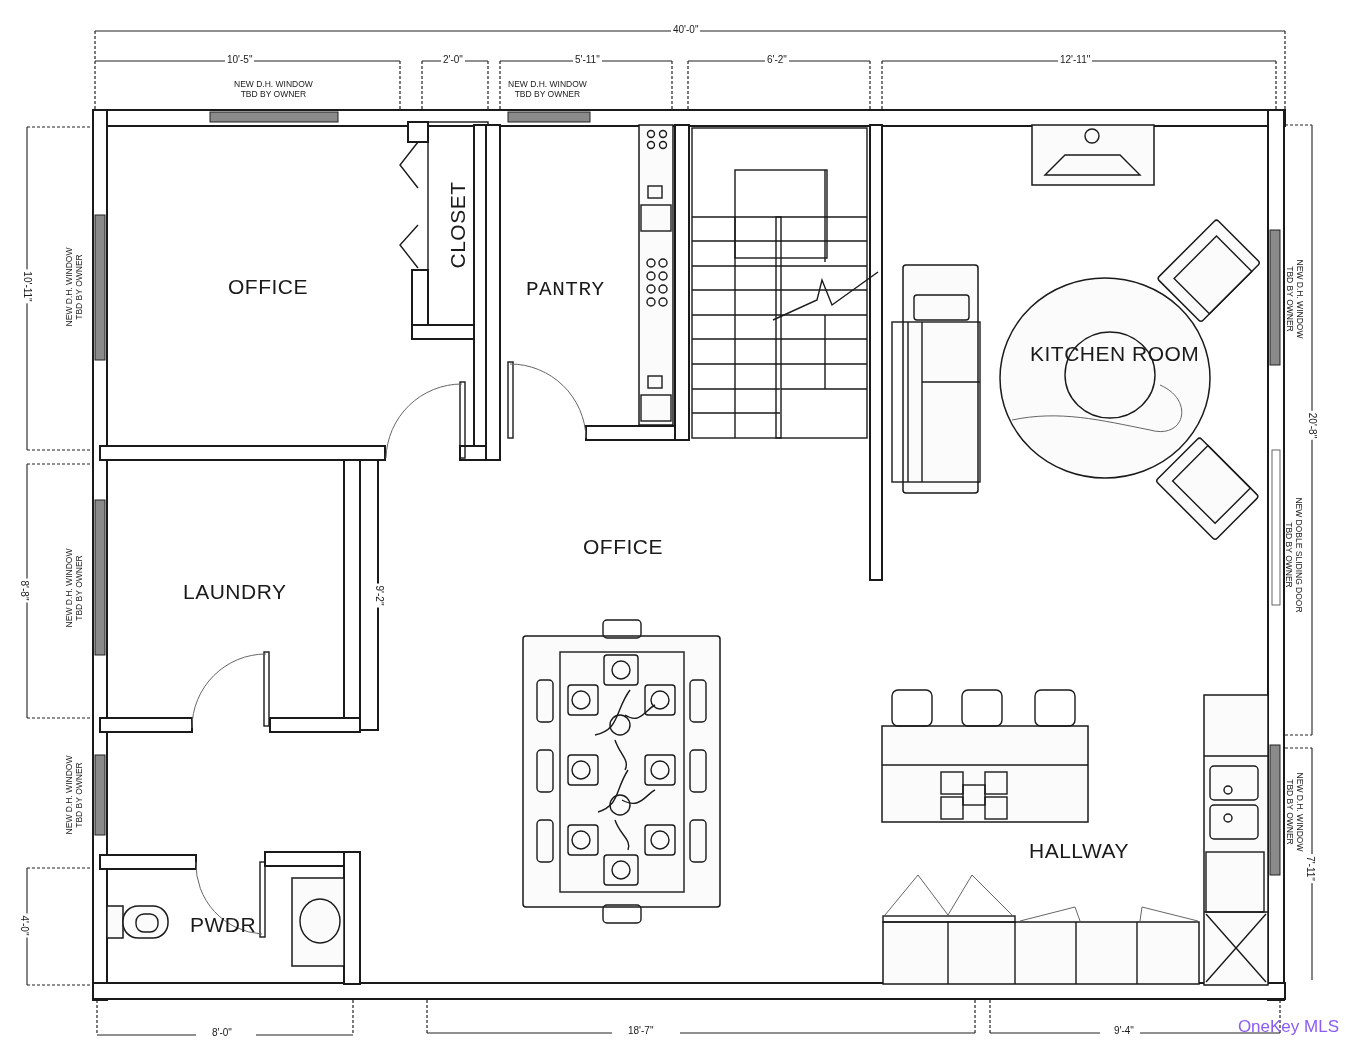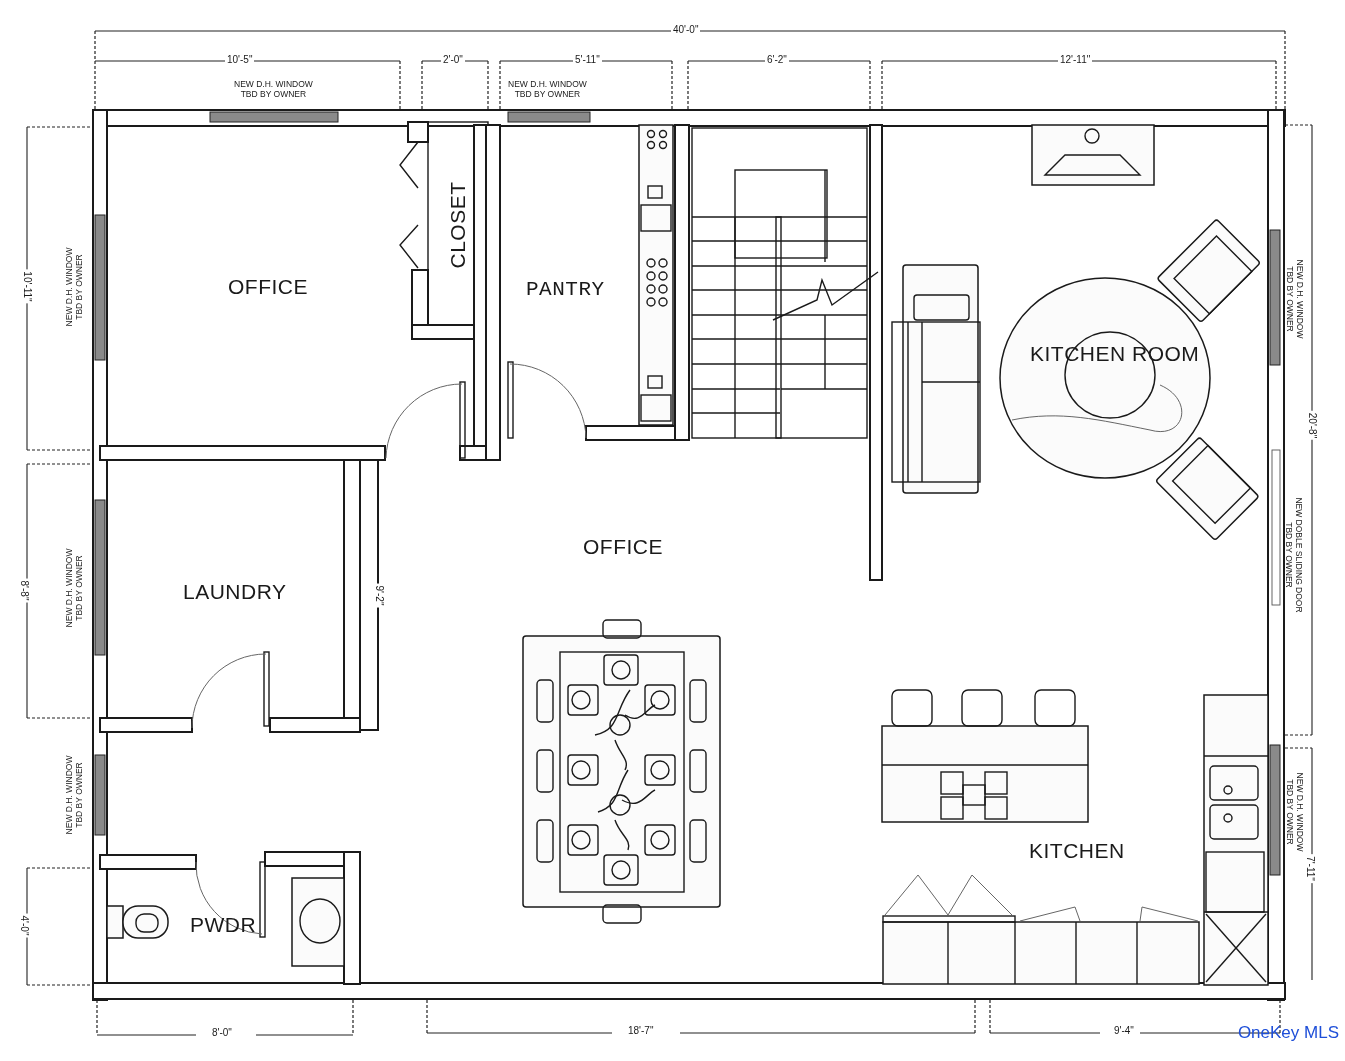--- a/index.html
+++ b/index.html
@@ -6,21 +6,21 @@
   body { width: 1345px; height: 1061px; overflow: hidden; position: relative; font-family: "Liberation Sans", sans-serif; }
   #plan { position: absolute; left: 0; top: 0; width: 1345px; height: 1061px; }
   .wall { fill: #ffffff; stroke: #1a1a1a; stroke-width: 2; }
   .thin { fill: none; stroke: #1a1a1a; stroke-width: 1.4; }
   .hair { fill: none; stroke: #555; stroke-width: 0.9; }
   .dash { fill: none; stroke: #222; stroke-width: 1.2; stroke-dasharray: 3 2; }
   .dimline { fill: none; stroke: #222; stroke-width: 1.1; }
   .swing { fill: none; stroke: #666; stroke-width: 1; }
   .win { fill: #8a8a8a; stroke: #222; stroke-width: 1; }
   .furn { fill: #fbfbfb; stroke: #1a1a1a; stroke-width: 1.5; }
-  .watermark { position: absolute; right: 6px; bottom: 18px; font-family: "Liberation Sans", sans-serif; font-size: 17px; color: #1d4ed8; }
+  .watermark { position: absolute; right: 6px; bottom: 24px; font-family: "Liberation Sans", sans-serif; font-size: 17px; color: #8b5cf6; }
   .lbl { position: absolute; font-family: "Liberation Sans", sans-serif; color: #1a1a1a; white-space: nowrap; }
   .room { font-size: 21px; letter-spacing: 0.5px; }
   .dim { font-size: 10px; background: #fff; padding: 0 2px; }
   .note { font-size: 8.5px; text-align: center; line-height: 10px; }
   .rot-ccw { transform: rotate(-90deg); transform-origin: center center; }
   .rot-cw { transform: rotate(90deg); transform-origin: center center; }
 </style>
 </head>
 <body>
 
@@ -286,21 +286,21 @@
     <ellipse class="thin" cx="320" cy="921" rx="20" ry="22"></ellipse>
   </g>
 </svg>
 
 <div class="lbl room" style="left:228px;top:275px;text-align:right;">OFFICE</div>
 <div class="lbl room rot-ccw" style="left:414px;top:213px;">CLOSET</div>
 <div class="lbl room" style="left:526px;top:278px;font-family:Liberation Mono, monospace;">PANTRY</div>
 <div class="lbl room" style="left:1030px;top:342px;">KITCHEN ROOM</div>
 <div class="lbl room" style="left:583px;top:535px;">OFFICE</div>
 <div class="lbl room" style="left:160px;top:580px;margin-left:23px;">LAUNDRY</div>
-<div class="lbl room" style="left:1029px;top:839px;">KITCHEN</div>
+<div class="lbl room" style="left:1029px;top:839px;">HALLWAY</div>
 <div class="lbl room" style="left:190px;top:913px;">PWDR</div>
 
 <div class="lbl dim" style="left:671px;top:24px;">40'-0"</div>
 <div class="lbl dim" style="left:225px;top:54px;">10'-5"</div>
 <div class="lbl dim" style="left:441px;top:54px;">2'-0"</div>
 <div class="lbl dim" style="left:573px;top:54px;">5'-11"</div>
 <div class="lbl dim" style="left:765px;top:54px;">6'-2"</div>
 <div class="lbl dim" style="left:1058px;top:54px;">12'-11"</div>
 
 <div class="lbl dim" style="left:210px;top:1027px;">8'-0"</div>

